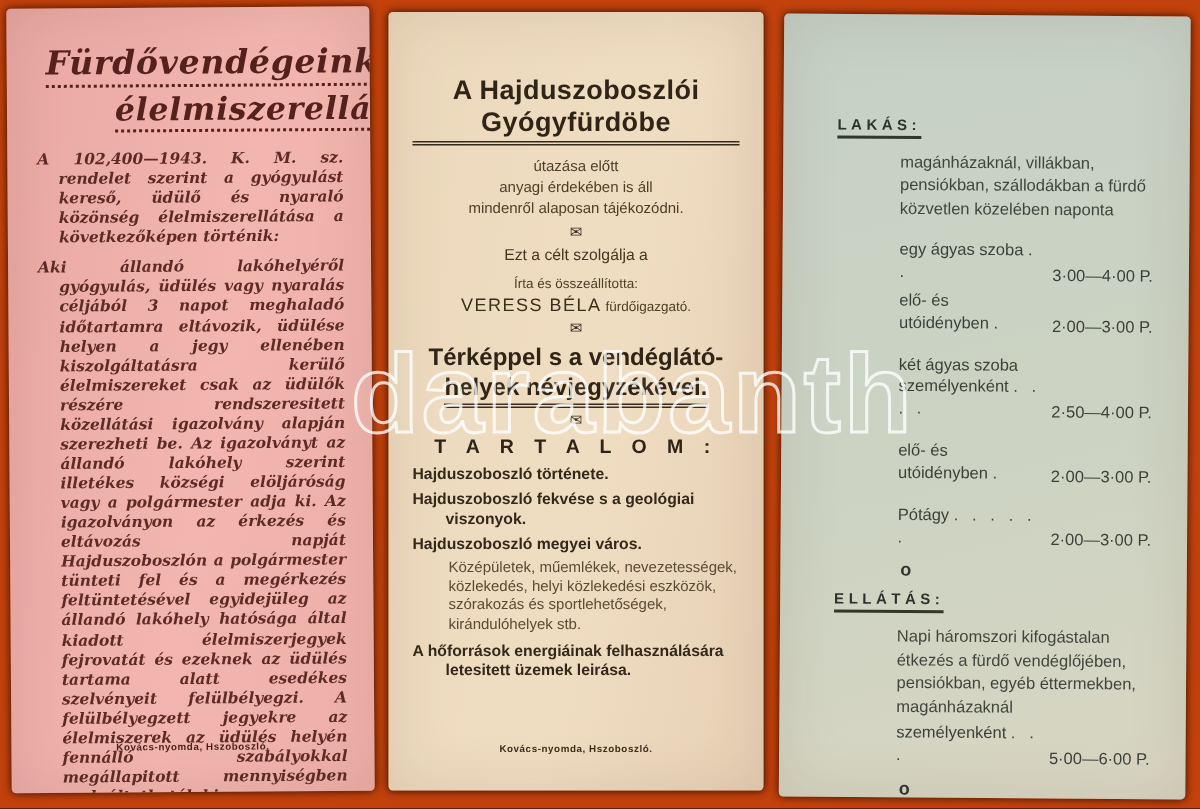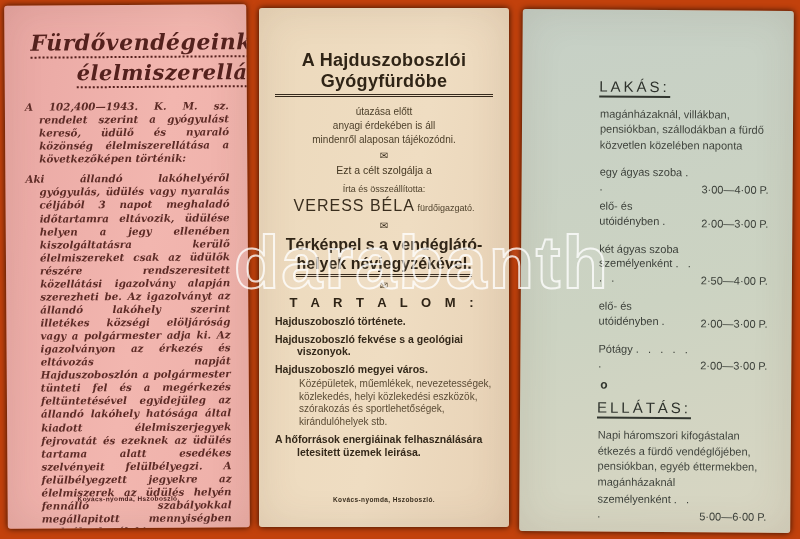--- a/index.html
+++ b/index.html
@@ -29,39 +29,39 @@
   .cr-header{display:inline-block;font-weight:700;font-size:18px;letter-spacing:.3px;
     border-bottom:3px double #35291c;padding-bottom:2px;color:#2f2416;}
   .cr-intro{margin-top:8px;font-size:10px;line-height:1.4;color:#4c3f2a;}
   .orn{display:block;margin:4px auto 2px auto;font-size:10px;color:#3a2e1e;line-height:1;}
   .cr-serves{margin-top:3px;font-size:10.5px;color:#443722;}
   .cr-big{margin-top:4px;font-weight:700;font-size:18px;letter-spacing:1px;line-height:1.15;color:#2f2416;}
   .cr-big .l1{text-align:left;padding-left:2px;}
   .cr-big .l2{text-align:center;padding-left:14px;}
   .cr-big .l3{text-align:right;padding-right:4px;}
   .cr-byline{margin-top:7px;font-size:9px;color:#4c3f2a;line-height:1.35;}
-  .cr-author{font-size:16px;letter-spacing:1px;color:#3a2e1e;}
+  .cr-author{font-size:12px;letter-spacing:1px;color:#3a2e1e;}
   .cr-map{margin-top:4px;font-weight:700;font-size:16px;line-height:1.2;color:#2f2416;}
   .cr-map .u{display:inline-block;border-bottom:3px double #35291c;padding-bottom:1px;}
   .cr-toc-title{margin-top:4px;font-weight:700;font-size:13px;letter-spacing:5px;color:#2f2416;}
   .cr-toc{margin-top:5px;text-align:left;}
   .toc-item{font-weight:700;font-size:10.5px;line-height:1.2;margin:0 0 5px 0;
     padding-left:22px;text-indent:-22px;color:#33281a;}
   .toc-sub{font-weight:400;font-size:10px;line-height:1.25;margin:-2px 0 5px 0;
     padding-left:24px;color:#5a4b35;}
   .cr-imprint{position:absolute;left:0;right:0;bottom:24px;text-align:center;
     font-size:6.5px;font-weight:700;letter-spacing:.4px;color:#3a2e1e;}
 
   
   .flyer-green{left:521px;top:10px;width:271px;height:522px;
     background:linear-gradient(165deg,#c6d0c6,#ccd3c2 55%,#d9d6c2);
     transform:rotate(0.4deg);color:#3c403a;}
   .gr-inner{padding:68px 24px 0 36px;font-size:11px;}
-  .gr-h{display:inline-block;font-weight:400;font-size:15px;letter-spacing:3px;
-    border-bottom:2px solid #32362f;padding-bottom:1px;color:#2e322c;margin-left:41px;}
+  .gr-h{display:inline-block;font-weight:700;font-size:10px;letter-spacing:3px;
+    border-bottom:2px solid #32362f;padding-bottom:1px;color:#2e322c;}
   .gr-block{margin-left:42px;margin-top:9px;line-height:1.4;color:#41453e;}
   .gr-rows{margin-left:42px;margin-top:12px;}
   .price-row{display:flex;justify-content:space-between;align-items:flex-end;margin:0 0 4px 0;}
   .price-row .lbl{white-space:pre-wrap;max-width:120px;line-height:1.35;}
   .price-row .val{white-space:nowrap;padding-left:6px;}
   .row-gap{height:9px;}
   .gr-o{margin:7px 0 7px 44px;font-weight:700;font-size:12px;color:#32362f;}
 
   
   .watermark{position:absolute;left:234px;top:226px;z-index:20;pointer-events:none;

